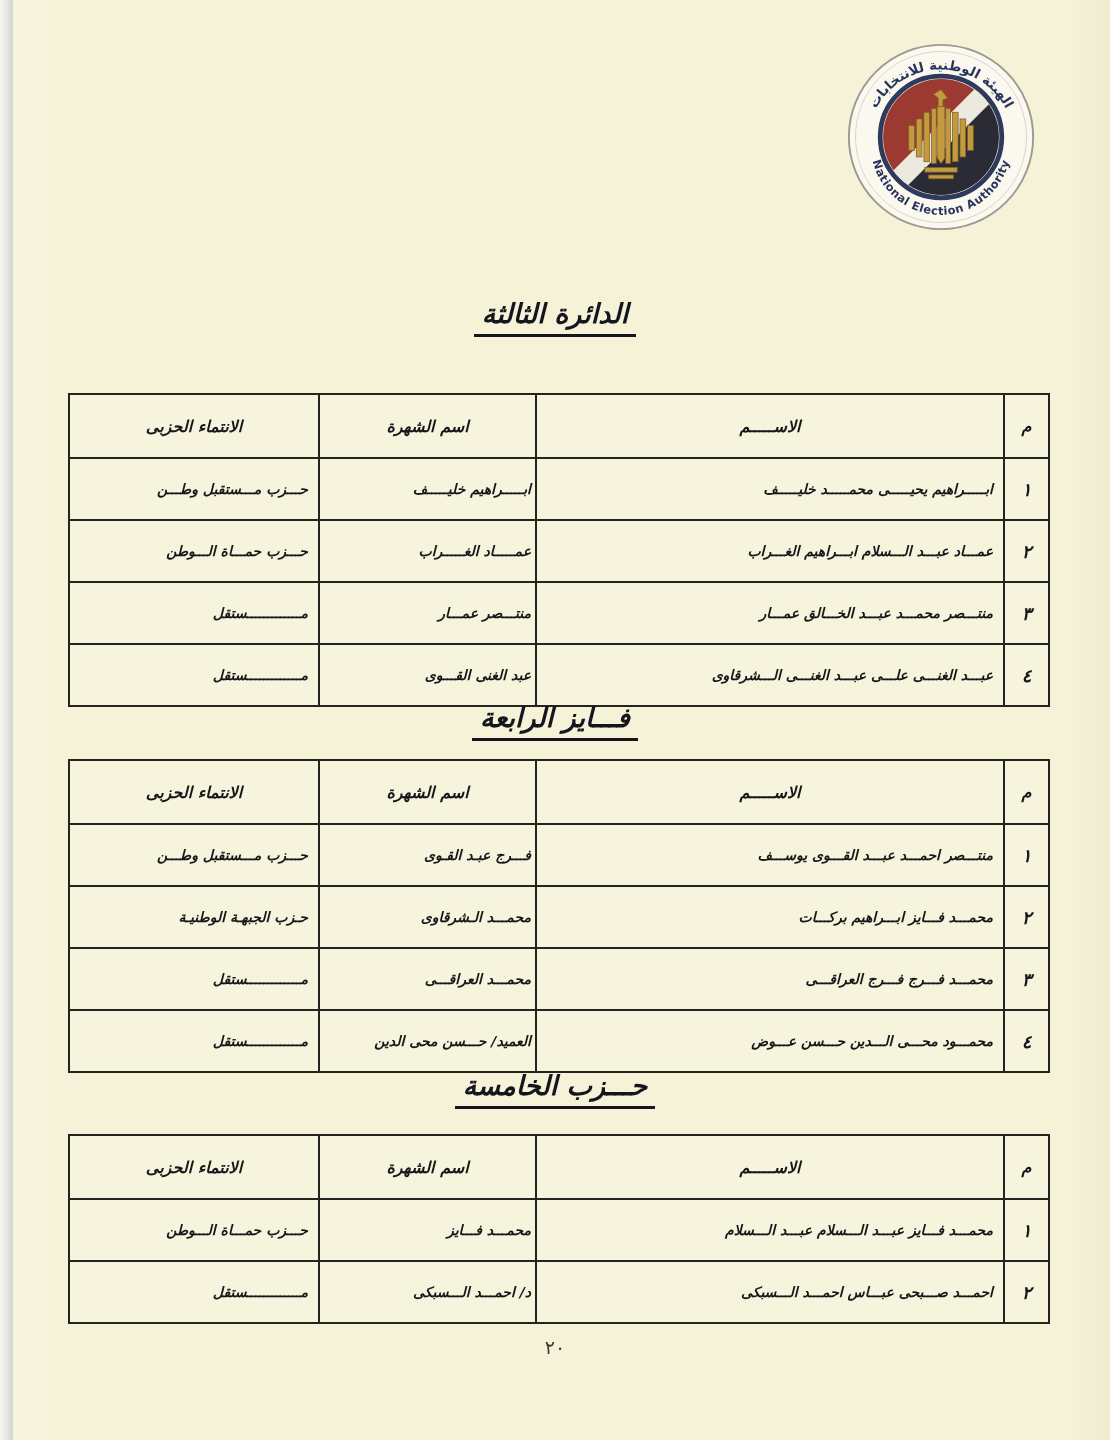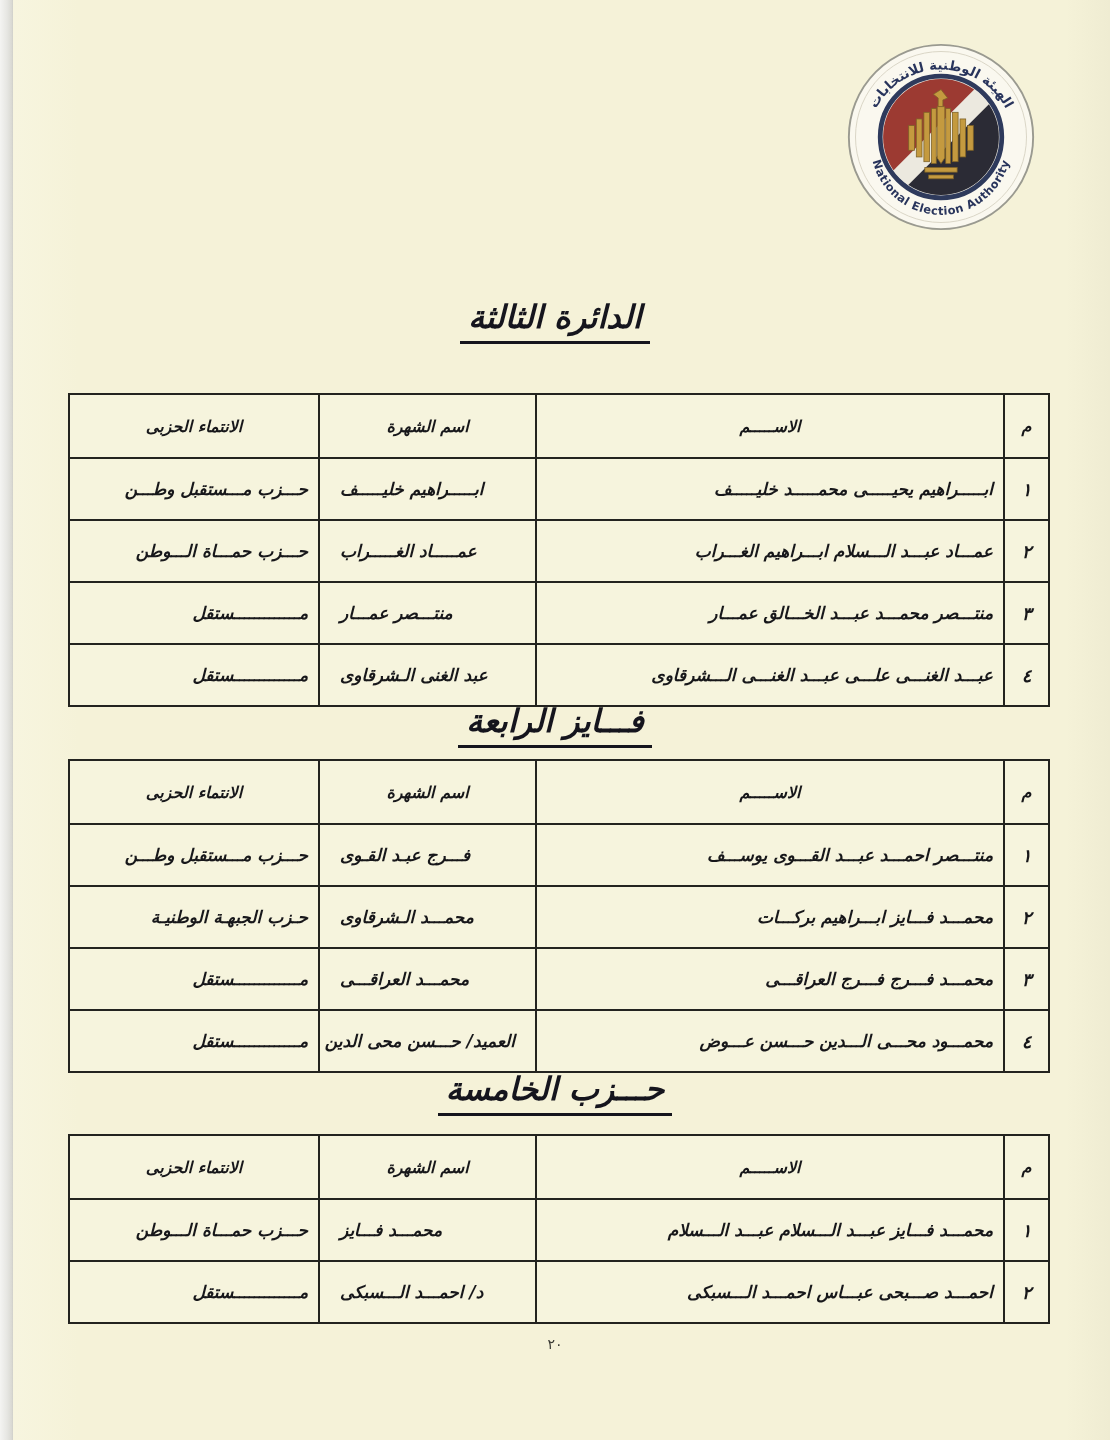--- a/index.html
+++ b/index.html
@@ -16,49 +16,49 @@
     border-right:1px solid #e0ddcf;
   }
   .page-tint{
     position:absolute;left:13px;top:0;right:0;bottom:0;
     background:linear-gradient(90deg,#f7f5df, #f5f2d8 6%, #f5f2d8 96%, #efecd2);
   }
   .logo{position:absolute;left:846px;top:42px;width:190px;height:190px;}
   .sec-title{
     position:absolute;left:0;width:1110px;text-align:center;
     direction:rtl;font-weight:bold;font-style:italic;
-    font-size:32px;color:#15151d;letter-spacing:.5px;
+    font-size:27px;color:#15151d;letter-spacing:.5px;
   }
   .sec-title span{border-bottom:3px solid #15151d;padding:0 8px 5px;}
   #title-1{top:298px}
   #title-2{top:702px}
   #title-3{top:1070px}
 
   table.dtable{
     position:absolute;left:68px;width:980px;
     border-collapse:collapse;direction:rtl;table-layout:fixed;
     background:#f6f4dd;
   }
   #table-1{top:393px}
   #table-2{top:759px}
   #table-3{top:1134px}
   .dtable th,.dtable td{
     border:2px solid #23231f;
     color:#17171a;font-weight:bold;font-style:italic;
     white-space:nowrap;overflow:hidden;
   }
   .dtable th{height:60px;font-size:16px;text-align:center;}
-  .dtable td{height:58px;font-size:17px;}
+  .dtable td{height:58px;font-size:14px;}
   td.c-num{text-align:center;font-size:18px;}
   td.c-name{text-align:right;padding:0 10px;}
-  td.c-alias{text-align:left;padding:0 20px;}
+  td.c-alias{text-align:right;padding:0 4px;}
   td.c-party{text-align:right;padding:0 10px;}
   .page-number{
     position:absolute;top:1336px;left:0;width:1110px;
-    text-align:center;font-size:14px;color:#3a3a33;direction:rtl;
+    text-align:center;font-size:19px;color:#3a3a33;direction:rtl;
   }
 </style>
 </head>
 <body>
 
 <div class="scan-edge"></div>
 <div class="page-tint"></div>
 
 <svg class="logo" viewBox="0 0 200 200">
   <circle cx="100" cy="100" r="97" fill="#faf8ef" stroke="#9a9a90" stroke-width="2"></circle>
@@ -132,21 +132,21 @@
   </tr>
   <tr>
     <td class="c-num">٣</td>
     <td class="c-name">منتـــصر محمـــد عبـــد الخـــالق عمـــار</td>
     <td class="c-alias">منتـــصر عمـــار</td>
     <td class="c-party">مـــــــــــــستقل</td>
   </tr>
   <tr>
     <td class="c-num">٤</td>
     <td class="c-name">عبـــد الغنـــى علـــى عبـــد الغنـــى الـــشرقاوى</td>
-    <td class="c-alias">عبد الغنى الـشرقاوى</td>
+    <td class="c-alias">عبد الغنى القـــوى</td>
     <td class="c-party">مـــــــــــــستقل</td>
   </tr>
 </tbody>
   </table>
 
 <div class="sec-title" id="title-2">
   <span>فـــايز الرابعة</span>
 </div>
 <table class="dtable" id="table-2">
   <colgroup>

